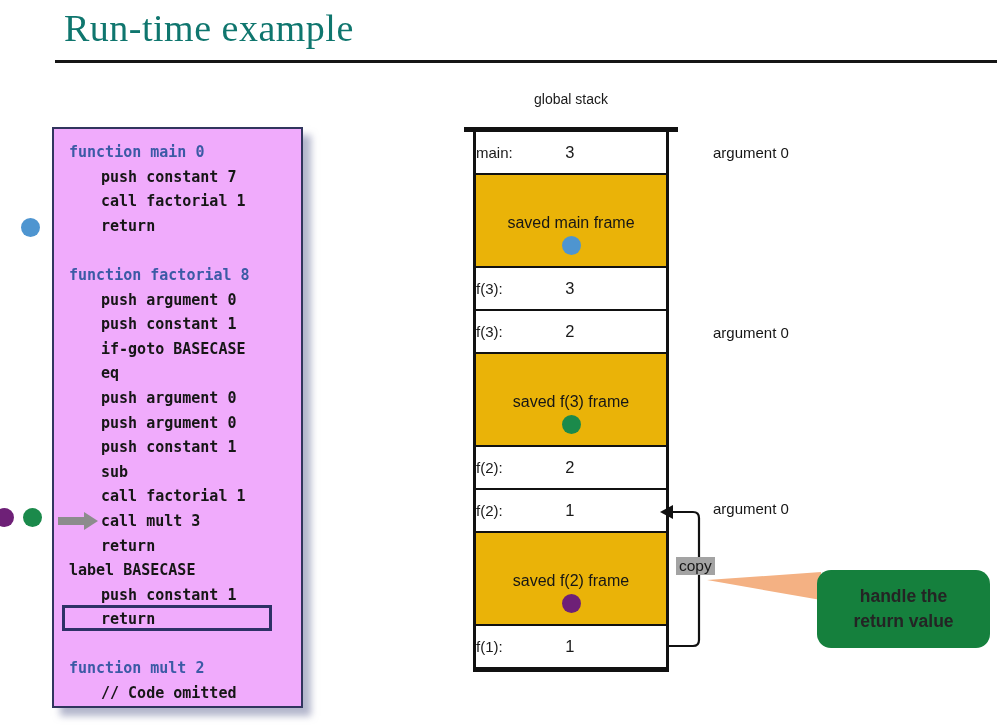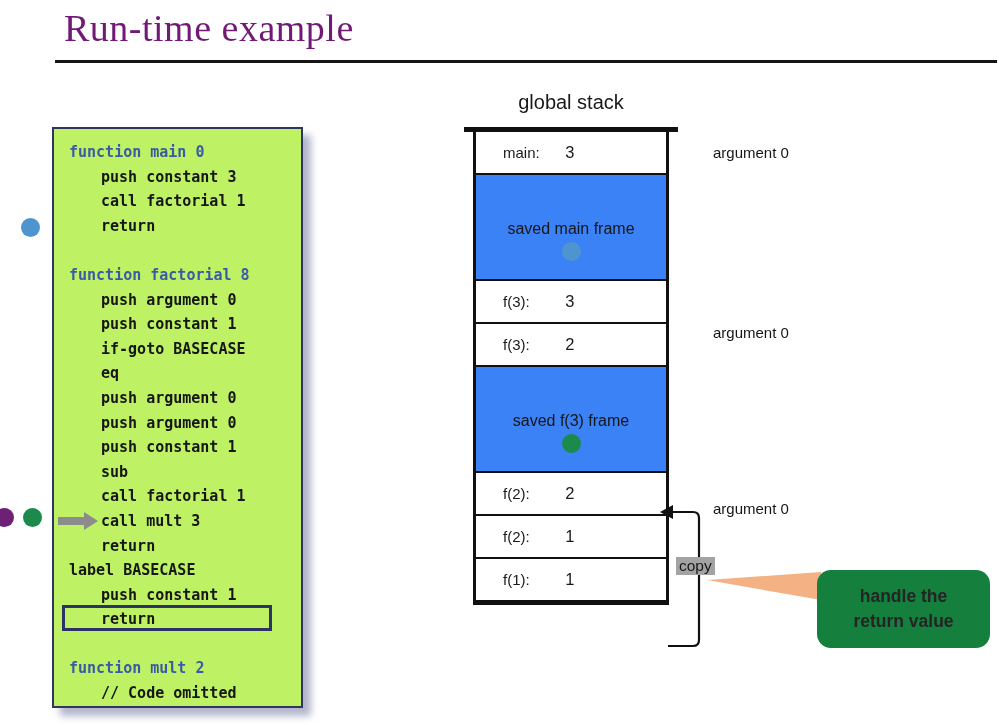--- a/index.html
+++ b/index.html
@@ -1,54 +1,54 @@
 <!DOCTYPE html>
 <html><head>
 <meta charset="utf-8">
 <style>
   html,body { margin:0; padding:0; }
   body { width:999px; height:725px; position:relative; background:#ffffff;
          font-family:"Liberation Sans", sans-serif; overflow:hidden; }
 
   
   .slide-title { position:absolute; left:64px; top:6px; font-family:"Liberation Serif", serif;
-                 font-size:38px; color:#701a75; letter-spacing:0.5px; }
+                 font-size:38px; color:#0f766e; letter-spacing:0.5px; }
   .title-rule  { position:absolute; left:55px; top:60px; width:942px; height:3px; background:#151515; }
 
   
   .code-panel { position:absolute; left:52px; top:127px; width:251px; height:581px;
-                background:#bef264; border:2px solid #31355e; box-sizing:border-box;
+                background:#f0abfc; border:2px solid #31355e; box-sizing:border-box;
                 box-shadow:8px 8px 7px rgba(116,122,162,0.55); padding-top:11px; }
   .code-line  { position:relative; height:24.6px; line-height:24.6px; white-space:pre;
                 font-family:"DejaVu Sans Mono", monospace; font-size:15px; }
   .ind0 { padding-left:15px; }
   .ind1 { padding-left:47px; }
   .l-kw   { color:#3b5aa5; font-weight:700; }
   .l-code { color:#161616; font-weight:600; }
   .return-box { position:absolute; left:8px; top:-2px; width:210px; height:26px;
                 border:3px solid #2e3166; box-sizing:border-box; }
   .code-arrow { position:absolute; left:4px; top:2px; width:40px; height:20px; }
 
   
   .dot { position:absolute; width:19px; height:19px; border-radius:50%; }
 
   
   .stack-caption { position:absolute; left:473px; top:91px; width:196px; text-align:center;
-                   font-size:20px; color:#1a1a1a; }
+                   font-size:14px; color:#1a1a1a; }
   .stack-topbar  { position:absolute; left:464px; top:127px; width:214px; height:4.5px; background:#111; }
   .stack-body    { position:absolute; left:473px; top:131.5px; width:196px; box-sizing:border-box;
                    border-left:3.5px solid #111; border-right:3.5px solid #111;
                    border-bottom:3.5px solid #111; background:#fff; }
   .value-cell { height:43px; box-sizing:border-box; border-bottom:2.5px solid #111;
                 background:#fff; display:flex; align-items:center; position:relative;
                 font-size:15px; color:#1a1a1a; }
-  .value-cell .vlabel { margin-left:27px; }
+  .value-cell .vlabel { margin-left:0; }
   .value-cell .vnum   { position:absolute; left:47%; font-size:16.5px; }
-  .frame-cell { height:106px; box-sizing:border-box; border-bottom:2.5px solid #111;
-                background:#3b82f6; display:flex; flex-direction:column; align-items:center;
+  .frame-cell { height:93px; box-sizing:border-box; border-bottom:2.5px solid #111;
+                background:#eab308; display:flex; flex-direction:column; align-items:center;
                 justify-content:center; padding-top:28px; gap:4px; font-size:16px; color:#161616; }
   .frame-dot  { width:19px; height:19px; border-radius:50%; flex:0 0 auto; }
   .stack-body > div:last-child { border-bottom:none; }
 
   
   .arg-label { position:absolute; left:713px; font-size:15px; color:#161616; }
   .copy-svg  { position:absolute; left:655px; top:498px; width:110px; height:165px; }
   .copy-label{ position:absolute; left:676px; top:557px; background:#a3a3a3; padding:0 3px;
                font-size:15.5px; color:#161616; }
   .callout-tail { position:absolute; left:705px; top:568px; width:120px; height:40px; }
@@ -59,21 +59,21 @@
 </style>
 </head>
 <body>
 
 <div class="slide-title">Run-time example</div>
 <div class="title-rule"></div>
 
 <div class="code-panel">
   <div id="code-lines">
       <div class="code-line ind0 l-kw"><span>function main 0</span></div>
-      <div class="code-line ind1 l-code"><span>push constant 3</span></div>
+      <div class="code-line ind1 l-code"><span>push constant 7</span></div>
       <div class="code-line ind1 l-code"><span>call factorial 1</span></div>
       <div class="code-line ind1 l-code"><span>return</span></div>
       <div class="code-line ind0 l-code"><span></span></div>
       <div class="code-line ind0 l-kw"><span>function factorial 8</span></div>
       <div class="code-line ind1 l-code"><span>push argument 0</span></div>
       <div class="code-line ind1 l-code"><span>push constant 1</span></div>
       <div class="code-line ind1 l-code"><span>if-goto BASECASE</span></div>
       <div class="code-line ind1 l-code"><span>eq</span></div>
       <div class="code-line ind1 l-code"><span>push argument 0</span></div>
       <div class="code-line ind1 l-code"><span>push argument 0</span></div>
@@ -125,20 +125,24 @@
         <div class="frame-dot" style="background: rgb(27, 138, 75);"></div>
       </div>
       <div class="value-cell">
         <span class="vlabel">f(2):</span>
         <span class="vnum">2</span>
       </div>
       <div class="value-cell">
         <span class="vlabel">f(2):</span>
         <span class="vnum">1</span>
       </div>
+      <div class="frame-cell">
+        <span>saved f(2) frame</span>
+        <div class="frame-dot" style="background: rgb(110, 32, 119);"></div>
+      </div>
       <div class="value-cell">
         <span class="vlabel">f(1):</span>
         <span class="vnum">1</span>
       </div>
     </div>
 </div>
 
 <div id="arg-labels">
     <div class="arg-label" style="top: 144px;">argument 0</div>
     <div class="arg-label" style="top: 324px;">argument 0</div>

